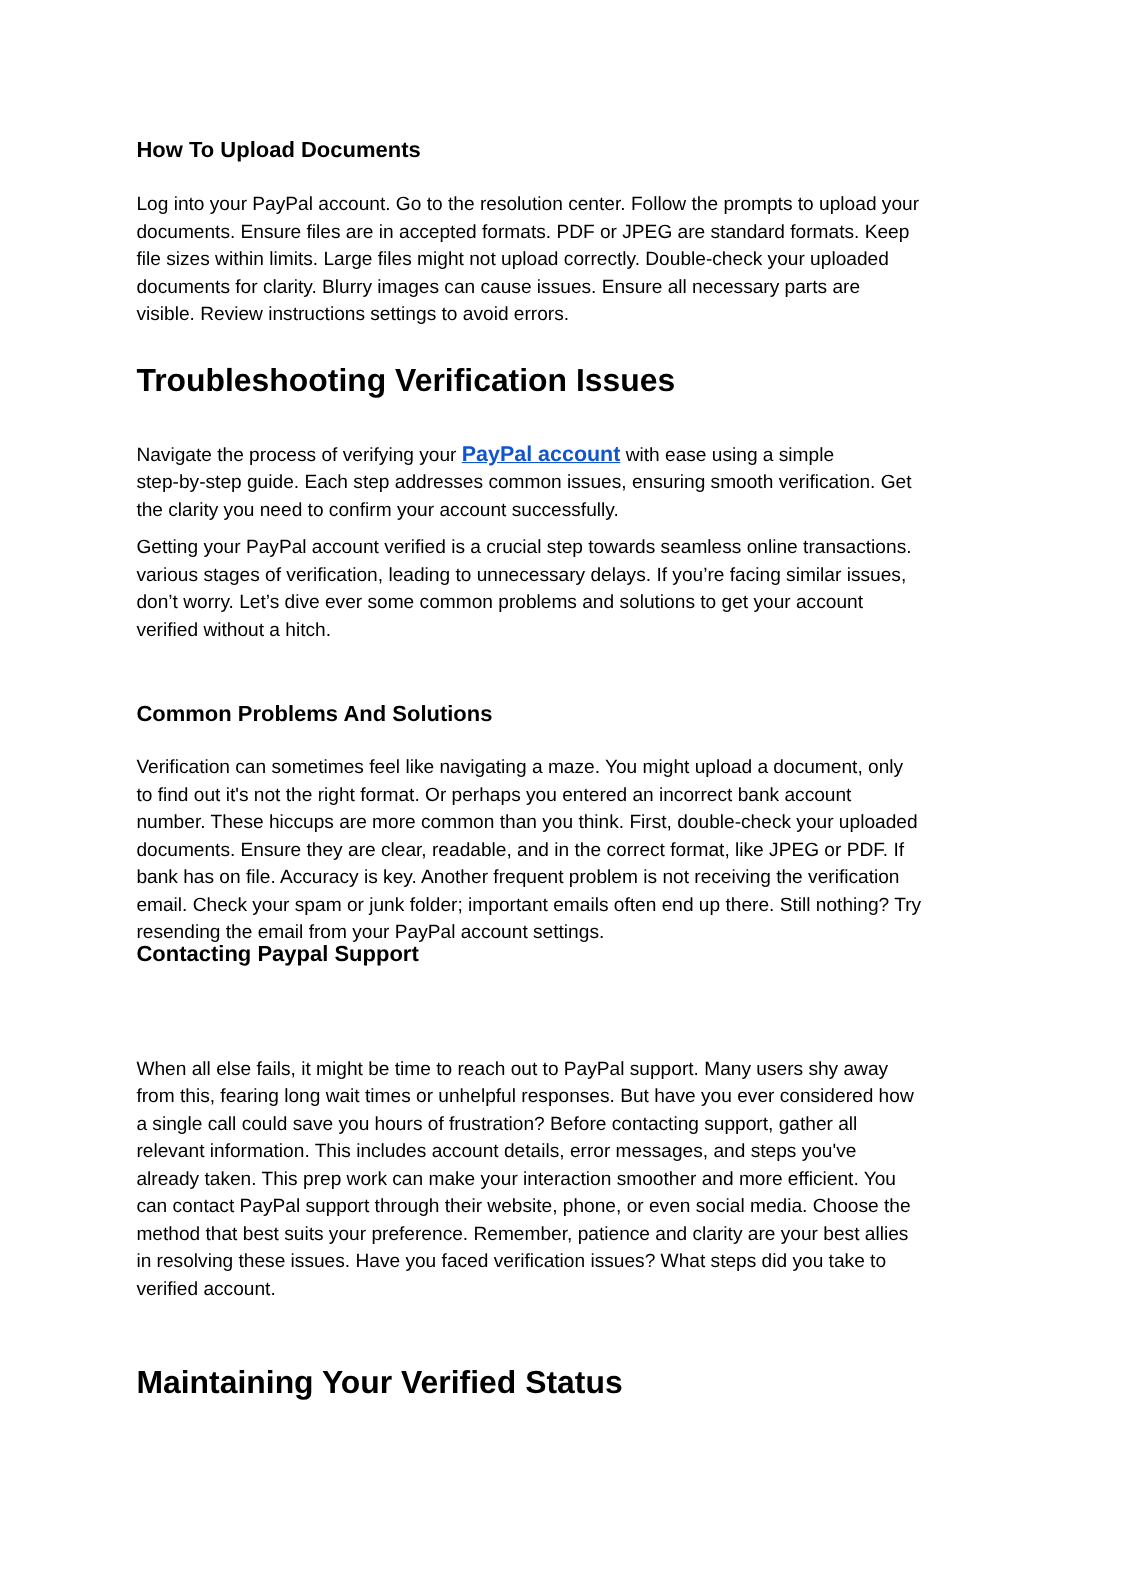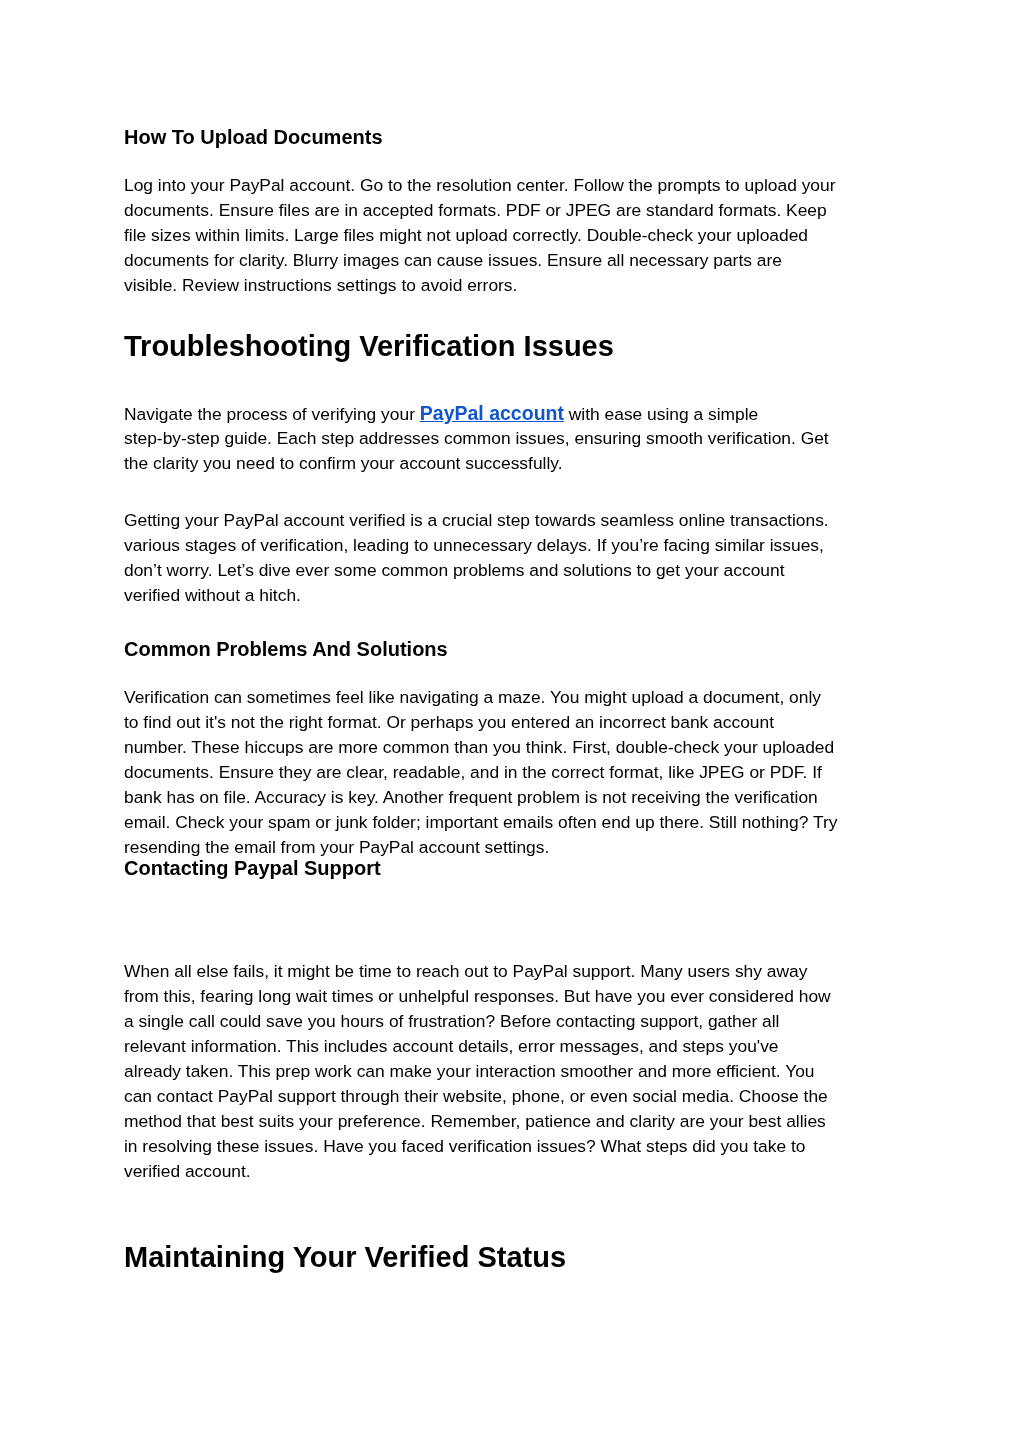--- a/index.html
+++ b/index.html
@@ -25,21 +25,21 @@
     <span class="line">documents for clarity. Blurry images can cause issues. Ensure all necessary parts are</span>
     <span class="line">visible. Review instructions settings to avoid errors.</span>
   </div>
 
   <div class="h2" style="top:329px;">Troubleshooting Verification Issues</div>
   <div class="para" style="top:389px;margin-top:12px;">
     <span class="line"><span>Navigate the process of verifying your </span><a class="link" href="#">PayPal account</a><span> with ease using a simple</span></span>
     <span class="line">step-by-step guide. Each step addresses common issues, ensuring smooth verification. Get</span>
     <span class="line">the clarity you need to confirm your account successfully.</span>
   </div>
-  <div class="para" style="top:485px;margin-top:23px;">
+  <div class="para" style="top:485px;">
     <span class="line">Getting your PayPal account verified is a crucial step towards seamless online transactions.</span>
     <span class="line">various stages of verification, leading to unnecessary delays. If you’re facing similar issues,</span>
     <span class="line">don’t worry. Let’s dive ever some common problems and solutions to get your account</span>
     <span class="line">verified without a hitch.</span>
   </div>
 
   <div class="h3" style="top:637px;">Common Problems And Solutions</div>
   <div class="para" style="top:685px;">
     <span class="line">Verification can sometimes feel like navigating a maze. You might upload a document, only</span>
     <span class="line">to find out it's not the right format. Or perhaps you entered an incorrect bank account</span>

